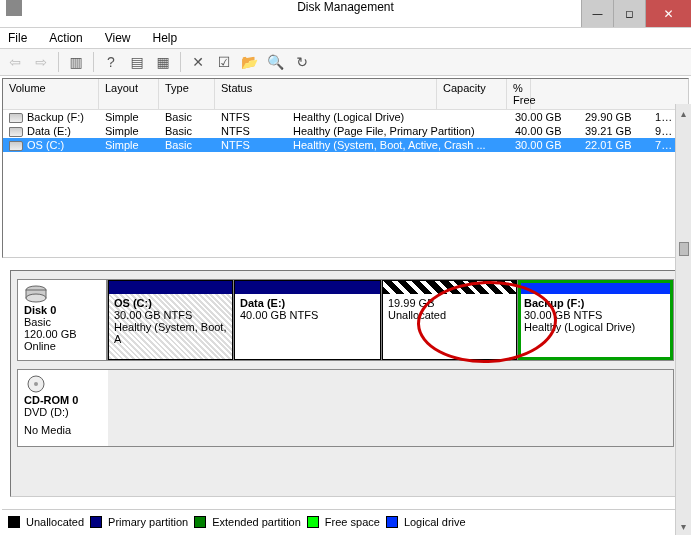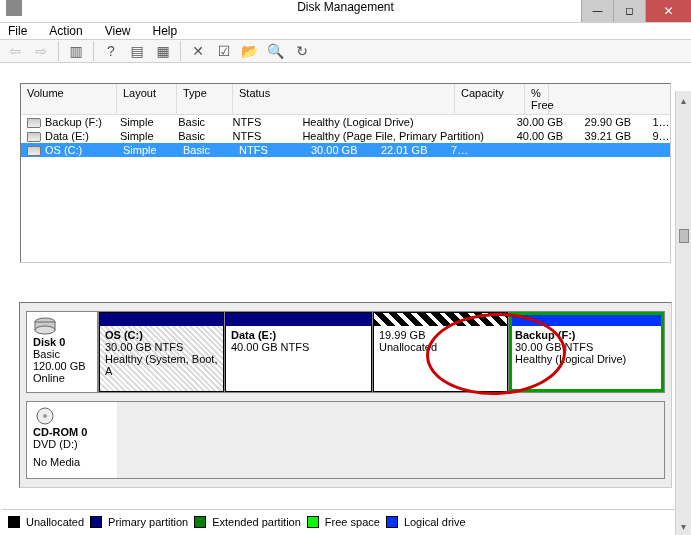--- a/index.html
+++ b/index.html
@@ -17,34 +17,34 @@
   .menubar { height:20px; display:flex; align-items:center; padding:0 4px; gap:14px; font-size:12px; }
   .menubar span { padding:1px 4px; }
   
   
   .toolbar { height:28px; border-top:1px solid #d0d0d0; border-bottom:1px solid #d0d0d0; display:flex; align-items:center; padding:0 4px; gap:4px; background:#f6f6f6; }
   .tbtn { width:22px; height:22px; border:1px solid transparent; display:flex; align-items:center; justify-content:center; font-size:14px; color:#555; }
   .tbtn.disabled { color:#bbb; }
   .tsep { width:1px; height:20px; background:#ccc; margin:0 2px; }
   
   
-  .listwrap { flex:0 0 auto; border:1px inset #ccc; margin:20px; height:180px; overflow:hidden; background:#fff; }
+  .listwrap { flex:0 0 auto; border:1px inset #ccc; margin:2px; height:180px; overflow:hidden; background:#fff; }
   .listhead { display:flex; background:#f6f6f6; border-bottom:1px solid #ddd; }
   .listhead .col { border-right:1px solid #ddd; padding:3px 6px; }
   .listbody { }
   .row { display:flex; align-items:center; }
   .row.selected { background:#3399ff; color:#fff; }
   .row .cell { padding:1px 6px; overflow:hidden; white-space:nowrap; text-overflow:ellipsis; }
   .volicon { width:14px; height:10px; display:inline-block; border:1px solid #777; border-radius:0 2px 2px 0; background:linear-gradient(#ccc,#eee); vertical-align:middle; margin-right:4px; }
   
   
   .c0{width:96px}.c1{width:60px}.c2{width:56px}.c3{width:72px}.c4{width:222px}.c5{width:70px}.c6{width:70px}.c7{width:24px}
   
   
-  .graphwrap { flex:1; border:1px inset #ccc; margin:19px; background:#ededed; position:relative; overflow:hidden; }
+  .graphwrap { flex:1; border:1px inset #ccc; margin:10px; background:#ededed; position:relative; overflow:hidden; }
   .diskrow { display:flex; margin:8px 6px; border:1px solid #888; background:#fff; height:82px; }
   .diskhead { width:90px; border-right:1px solid #888; padding:4px 6px; font-size:11px; display:flex; flex-direction:column; }
   .diskhead svg { width:24px; height:20px; }
   .parts { flex:1; display:flex; }
   .part { position:relative; border-left:1px solid #888; display:flex; flex-direction:column; }
   .pheader { height:14px; }
   .pbody { flex:1; padding:3px 6px; font-size:11px; overflow:hidden; }
   .pbody b { display:block; }
   .bdr { position:absolute; inset:0; pointer-events:none; }
   .hatched { background-image: repeating-linear-gradient(45deg,#ffffff 0,#ffffff 2px,#dcdcdc 2px,#dcdcdc 4px); }
@@ -131,20 +131,21 @@
      <div class="cell c4">Healthy (Page File, Primary Partition)</div>
      <div class="cell c5">40.00 GB</div>
      <div class="cell c6">39.21 GB</div>
      <div class="cell c7">98 %</div>
    </div>
         <div class="row selected">
      <div class="cell c0"><span class="volicon"></span>OS (C:)</div>
      <div class="cell c1">Simple</div>
      <div class="cell c2">Basic</div>
      <div class="cell c3">NTFS</div>
+     <div class="cell c4">Healthy (System, Boot, Active, Crash ...</div>
      <div class="cell c5">30.00 GB</div>
      <div class="cell c6">22.01 GB</div>
      <div class="cell c7">73 %</div>
    </div>
       </div>
 </div>
 
 <div class="graphwrap">
   <div class="diskrow">
     <div class="diskhead">

